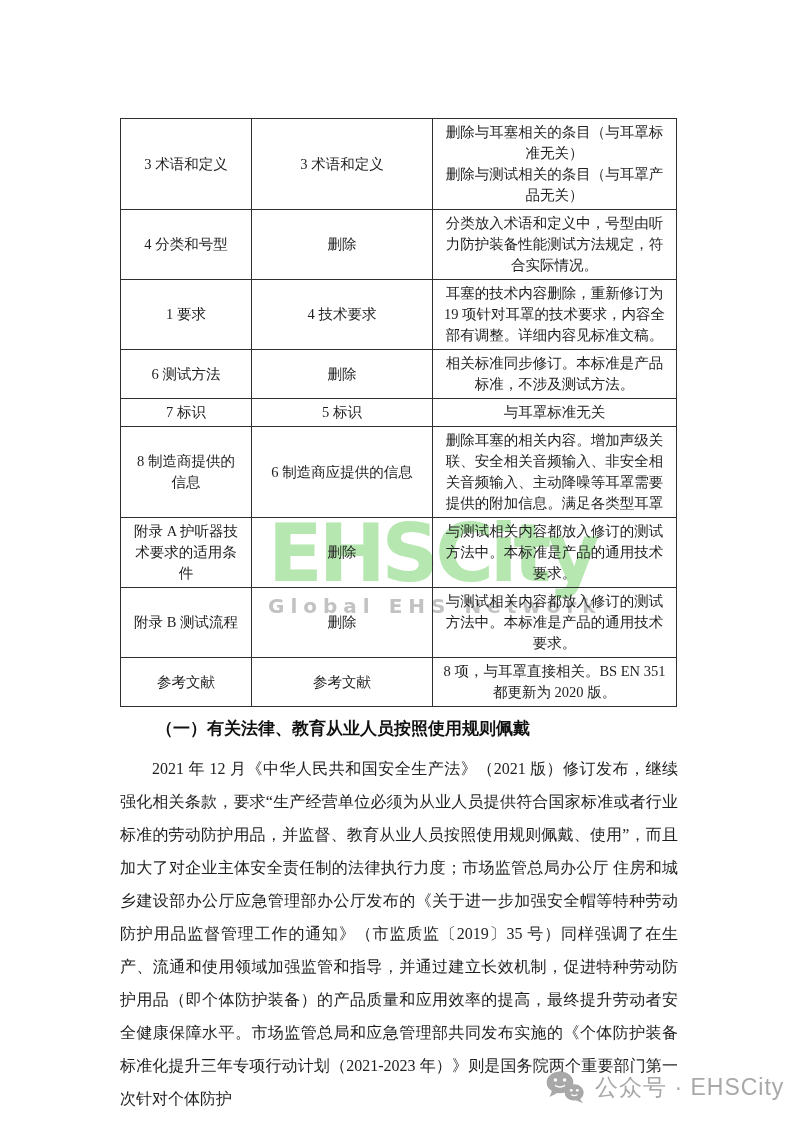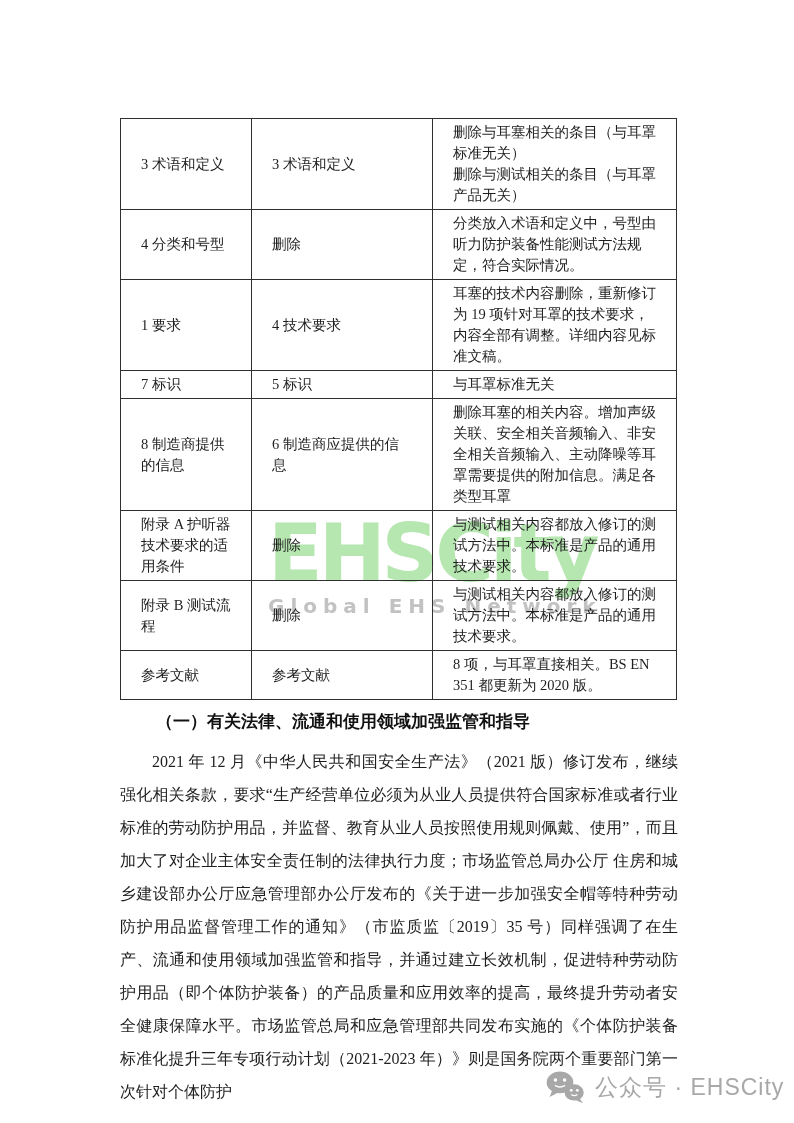--- a/index.html
+++ b/index.html
@@ -51,23 +51,24 @@
   table.cmp {
     width: 556px;
     border-collapse: collapse;
     table-layout: fixed;
     font-size: 14.5px;
     line-height: 21px;
     color: #1e1e1e;
   }
   table.cmp td {
     border: 1px solid #2f2f2f;
-    padding: 3px 20px;
+    padding: 3px 9px;
     vertical-align: middle;
     word-break: break-all;
+    text-align: center;
   }
   td.notes { white-space: pre-line; padding-top: 2px; padding-bottom: 2px; }
   
   .sec-heading {
     margin-top: 9px;
     font-family: "Liberation Sans", "DejaVu Sans", sans-serif;
     font-weight: 700;
     font-size: 21px;
     line-height: 42px;
     text-indent: 30px;
@@ -142,20 +143,25 @@
           <td>4 分类和号型</td>
           <td>删除</td>
           <td class="notes">分类放入术语和定义中，号型由听力防护装备性能测试方法规定，符合实际情况。</td>
         </tr>
         <tr>
           <td>1 要求</td>
           <td>4 技术要求</td>
           <td class="notes">耳塞的技术内容删除，重新修订为 19 项针对耳罩的技术要求，内容全部有调整。详细内容见标准文稿。</td>
         </tr>
         <tr>
+          <td>6 测试方法</td>
+          <td>删除</td>
+          <td class="notes">相关标准同步修订。本标准是产品标准，不涉及测试方法。</td>
+        </tr>
+        <tr>
           <td>7 标识</td>
           <td>5 标识</td>
           <td class="notes">与耳罩标准无关</td>
         </tr>
         <tr>
           <td>8 制造商提供的信息</td>
           <td>6 制造商应提供的信息</td>
           <td class="notes">删除耳塞的相关内容。增加声级关联、安全相关音频输入、非安全相关音频输入、主动降噪等耳罩需要提供的附加信息。满足各类型耳罩</td>
         </tr>
         <tr>
@@ -170,21 +176,21 @@
         </tr>
         <tr>
           <td>参考文献</td>
           <td>参考文献</td>
           <td class="notes">8 项，与耳罩直接相关。BS EN 351 都更新为 2020 版。</td>
         </tr>
       </tbody>
     </table>
 
 
-    <div class="sub-heading">（一）有关法律、流通和使用领域加强监管和指导</div>
+    <div class="sub-heading">（一）有关法律、教育从业人员按照使用规则佩戴</div>
 
     <p class="body-par">2021 年 12 月《中华人民共和国安全生产法》（2021 版）修订发布，继续强化相关条款，要求“生产经营单位必须为从业人员提供符合国家标准或者行业标准的劳动防护用品，并监督、教育从业人员按照使用规则佩戴、使用”，而且加大了对企业主体安全责任制的法律执行力度；市场监管总局办公厅 住房和城乡建设部办公厅应急管理部办公厅发布的《关于进一步加强安全帽等特种劳动防护用品监督管理工作的通知》（市监质监〔2019〕35 号）同样强调了在生产、流通和使用领域加强监管和指导，并通过建立长效机制，促进特种劳动防护用品（即个体防护装备）的产品质量和应用效率的提高，最终提升劳动者安全健康保障水平。市场监管总局和应急管理部共同发布实施的《个体防护装备标准化提升三年专项行动计划（2021-2023 年）》则是国务院两个重要部门第一次针对个体防护</p>
 
   </div>
 
   <div class="footer-badge">
     <span style="display:inline-flex;">
       <svg width="40" height="34" viewBox="0 0 48 40" xmlns="http://www.w3.org/2000/svg">
         <g fill="#a8a8a8">
           <ellipse cx="18" cy="14.5" rx="16" ry="13"></ellipse>

